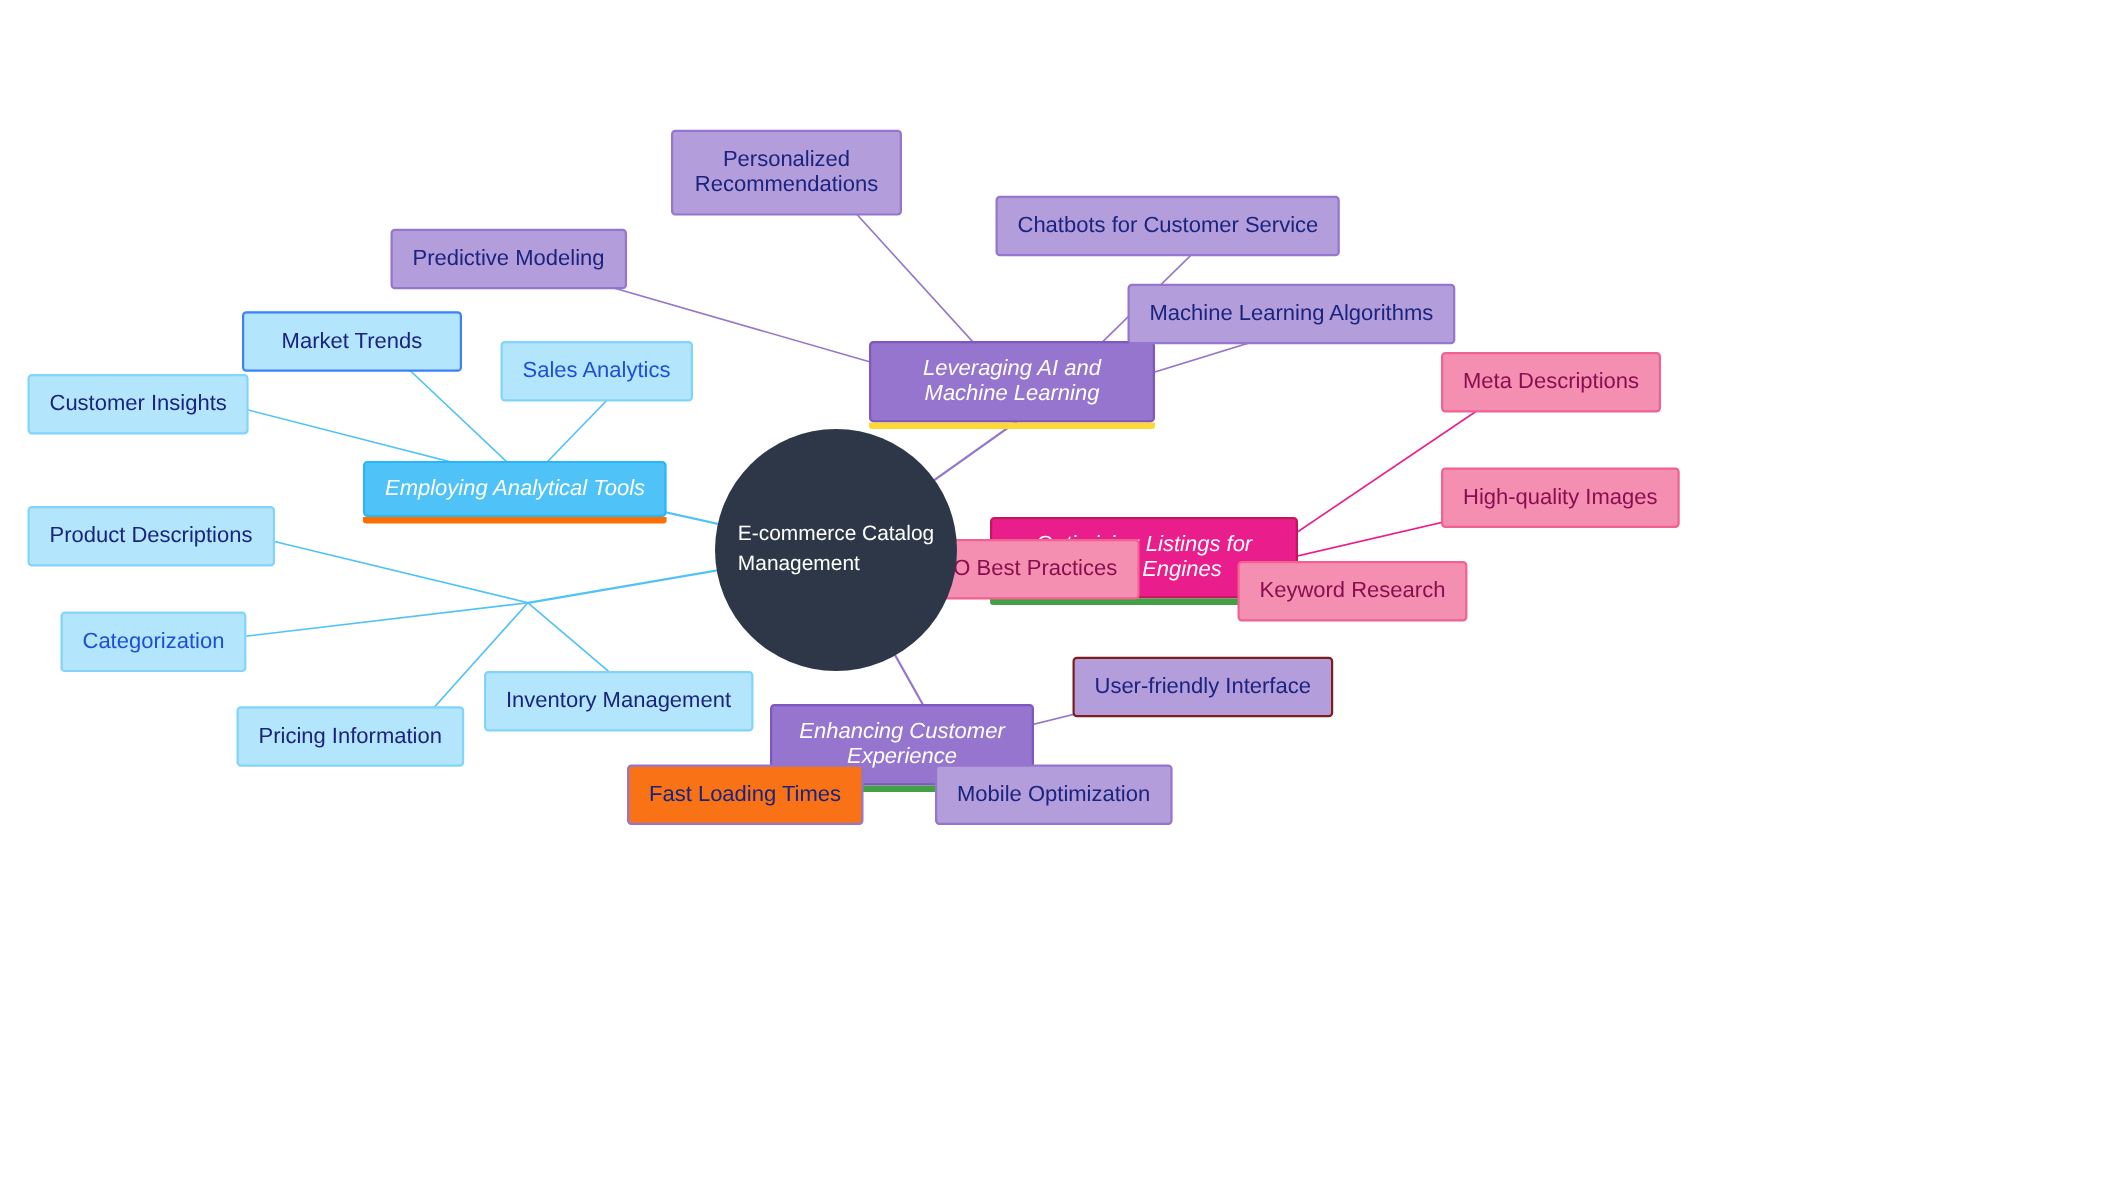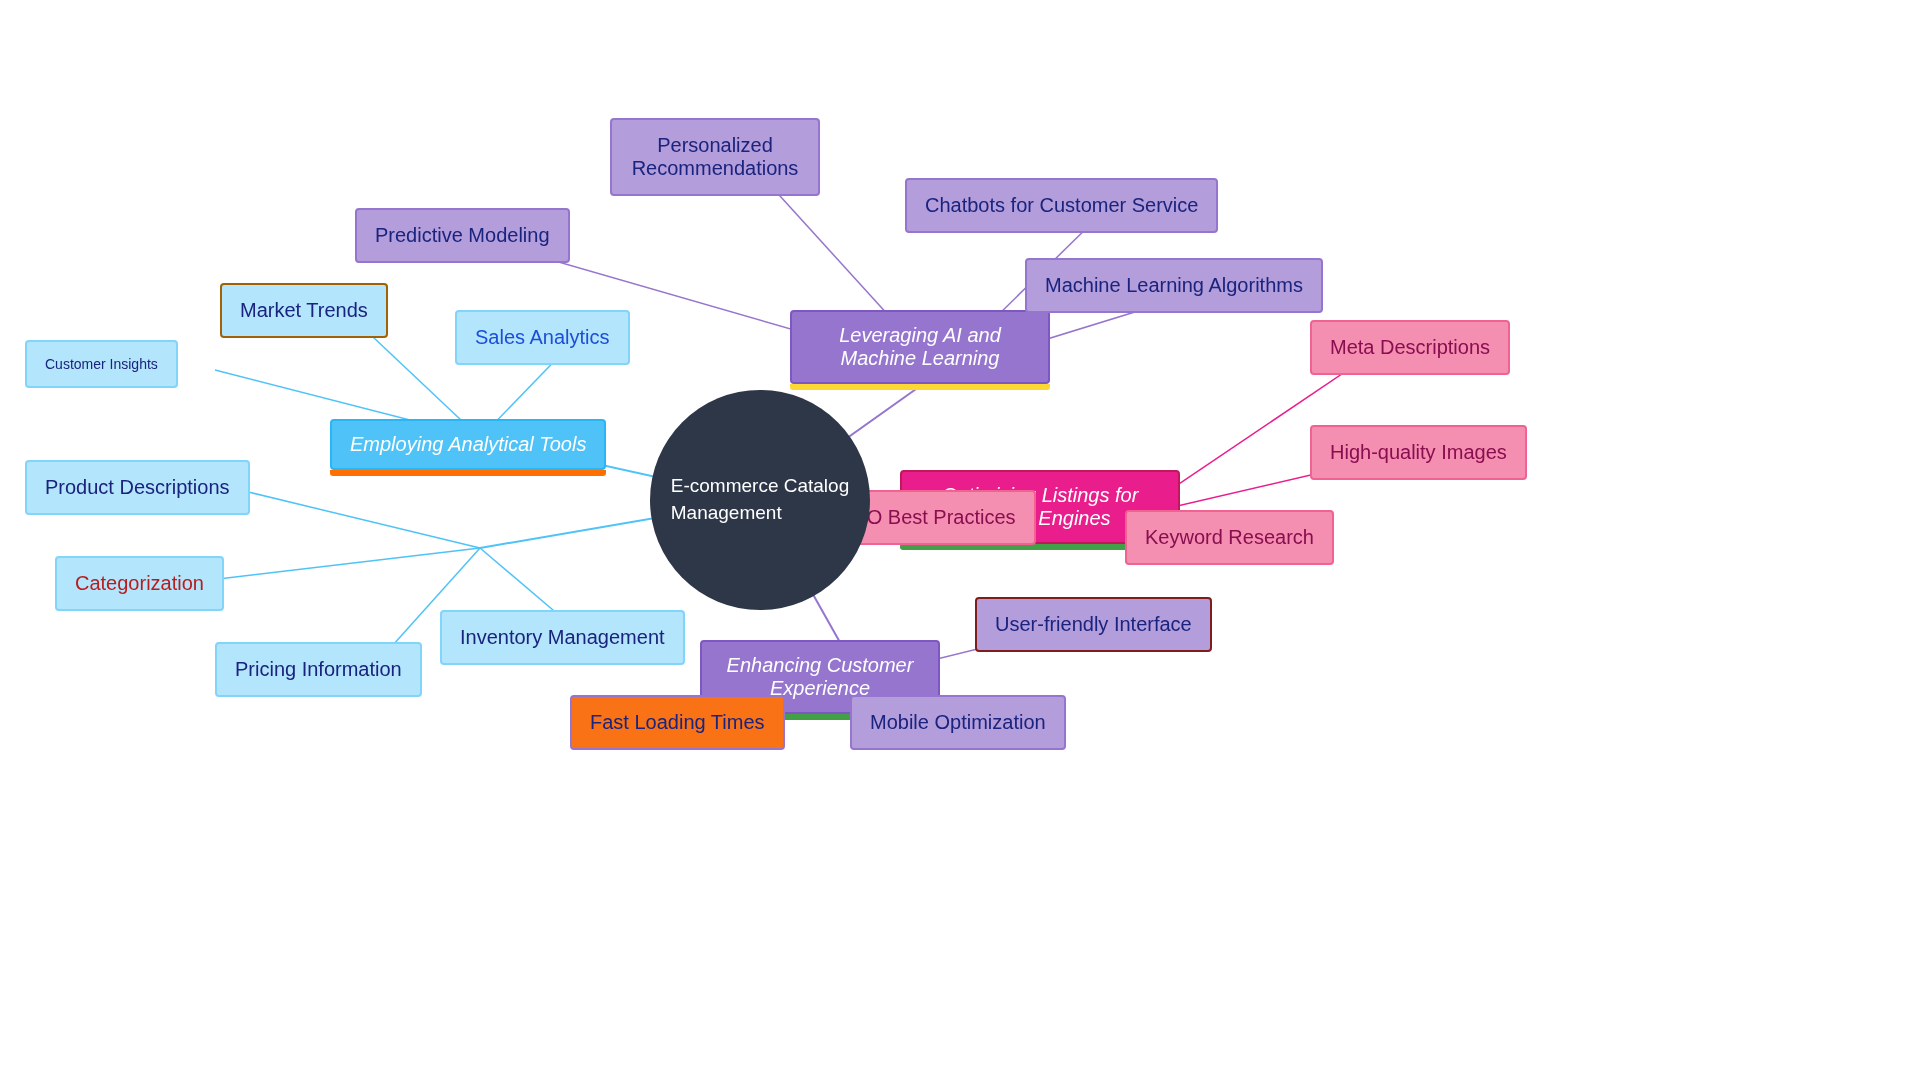--- a/index.html
+++ b/index.html
@@ -167,37 +167,37 @@
   <div class="bar" style="background:#43a047;"></div>
 </div>
 
 <div class="node-wrap" style="left:700px; top:640px;">
   <div class="node-box node-violet" style="min-width:200px; max-width:240px;">
     <span style="font-size:20px; color:#fff; text-align:center;">Enhancing Customer Experience</span>
   </div>
   <div class="bar" style="background:#43a047;"></div>
 </div>
 
-<div class="node node-blue" style="left:25px; top:340px; padding:14px 18px; font-size:14px; color:#1a237e; border-radius:4px; border:2px solid #81d4fa; background:#b3e5fc;">
+<div class="node node-blue" style="left:25px; top:340px; padding:14px 18px; font-size:20px; color:#1a237e; border-radius:4px; border:2px solid #81d4fa; background:#b3e5fc;">
   <span>Customer Insights</span>
 </div>
 
-<div class="node node-blue" style="left:220px; top:283px; padding:14px 18px; font-size:20px; color:#1a237e; border-radius:4px; border:2px solid #a16207; background:#b3e5fc;">
+<div class="node node-blue" style="left:220px; top:283px; padding:14px 34px; font-size:20px; color:#1a237e; border-radius:4px; border:2px solid #3b82f6; background:#b3e5fc;">
   <span>Market Trends</span>
 </div>
 
 <div class="node node-blue" style="left:455px; top:310px; padding:14px 18px; font-size:20px; color:#1d4ed8; border-radius:4px; border:2px solid #81d4fa; background:#b3e5fc;">
   <span>Sales Analytics</span>
 </div>
 
 <div class="node node-blue" style="left:25px; top:460px; padding:14px 18px; font-size:20px; color:#1a237e; border-radius:4px; border:2px solid #81d4fa; background:#b3e5fc;">
   <span>Product Descriptions</span>
 </div>
 
-<div class="node node-blue" style="left:55px; top:556px; padding:14px 18px; font-size:20px; color:#b91c1c; border-radius:4px; border:2px solid #81d4fa; background:#b3e5fc;">
+<div class="node node-blue" style="left:55px; top:556px; padding:14px 18px; font-size:20px; color:#1d4ed8; border-radius:4px; border:2px solid #81d4fa; background:#b3e5fc;">
   <span>Categorization</span>
 </div>
 
 <div class="node node-blue" style="left:215px; top:642px; padding:14px 18px; font-size:20px; color:#1a237e; border-radius:4px; border:2px solid #81d4fa; background:#b3e5fc;">
   <span>Pricing Information</span>
 </div>
 
 <div class="node node-blue" style="left:440px; top:610px; padding:14px 18px; font-size:20px; color:#1a237e; border-radius:4px; border:2px solid #81d4fa; background:#b3e5fc;">
   <span>Inventory Management</span>
 </div>

